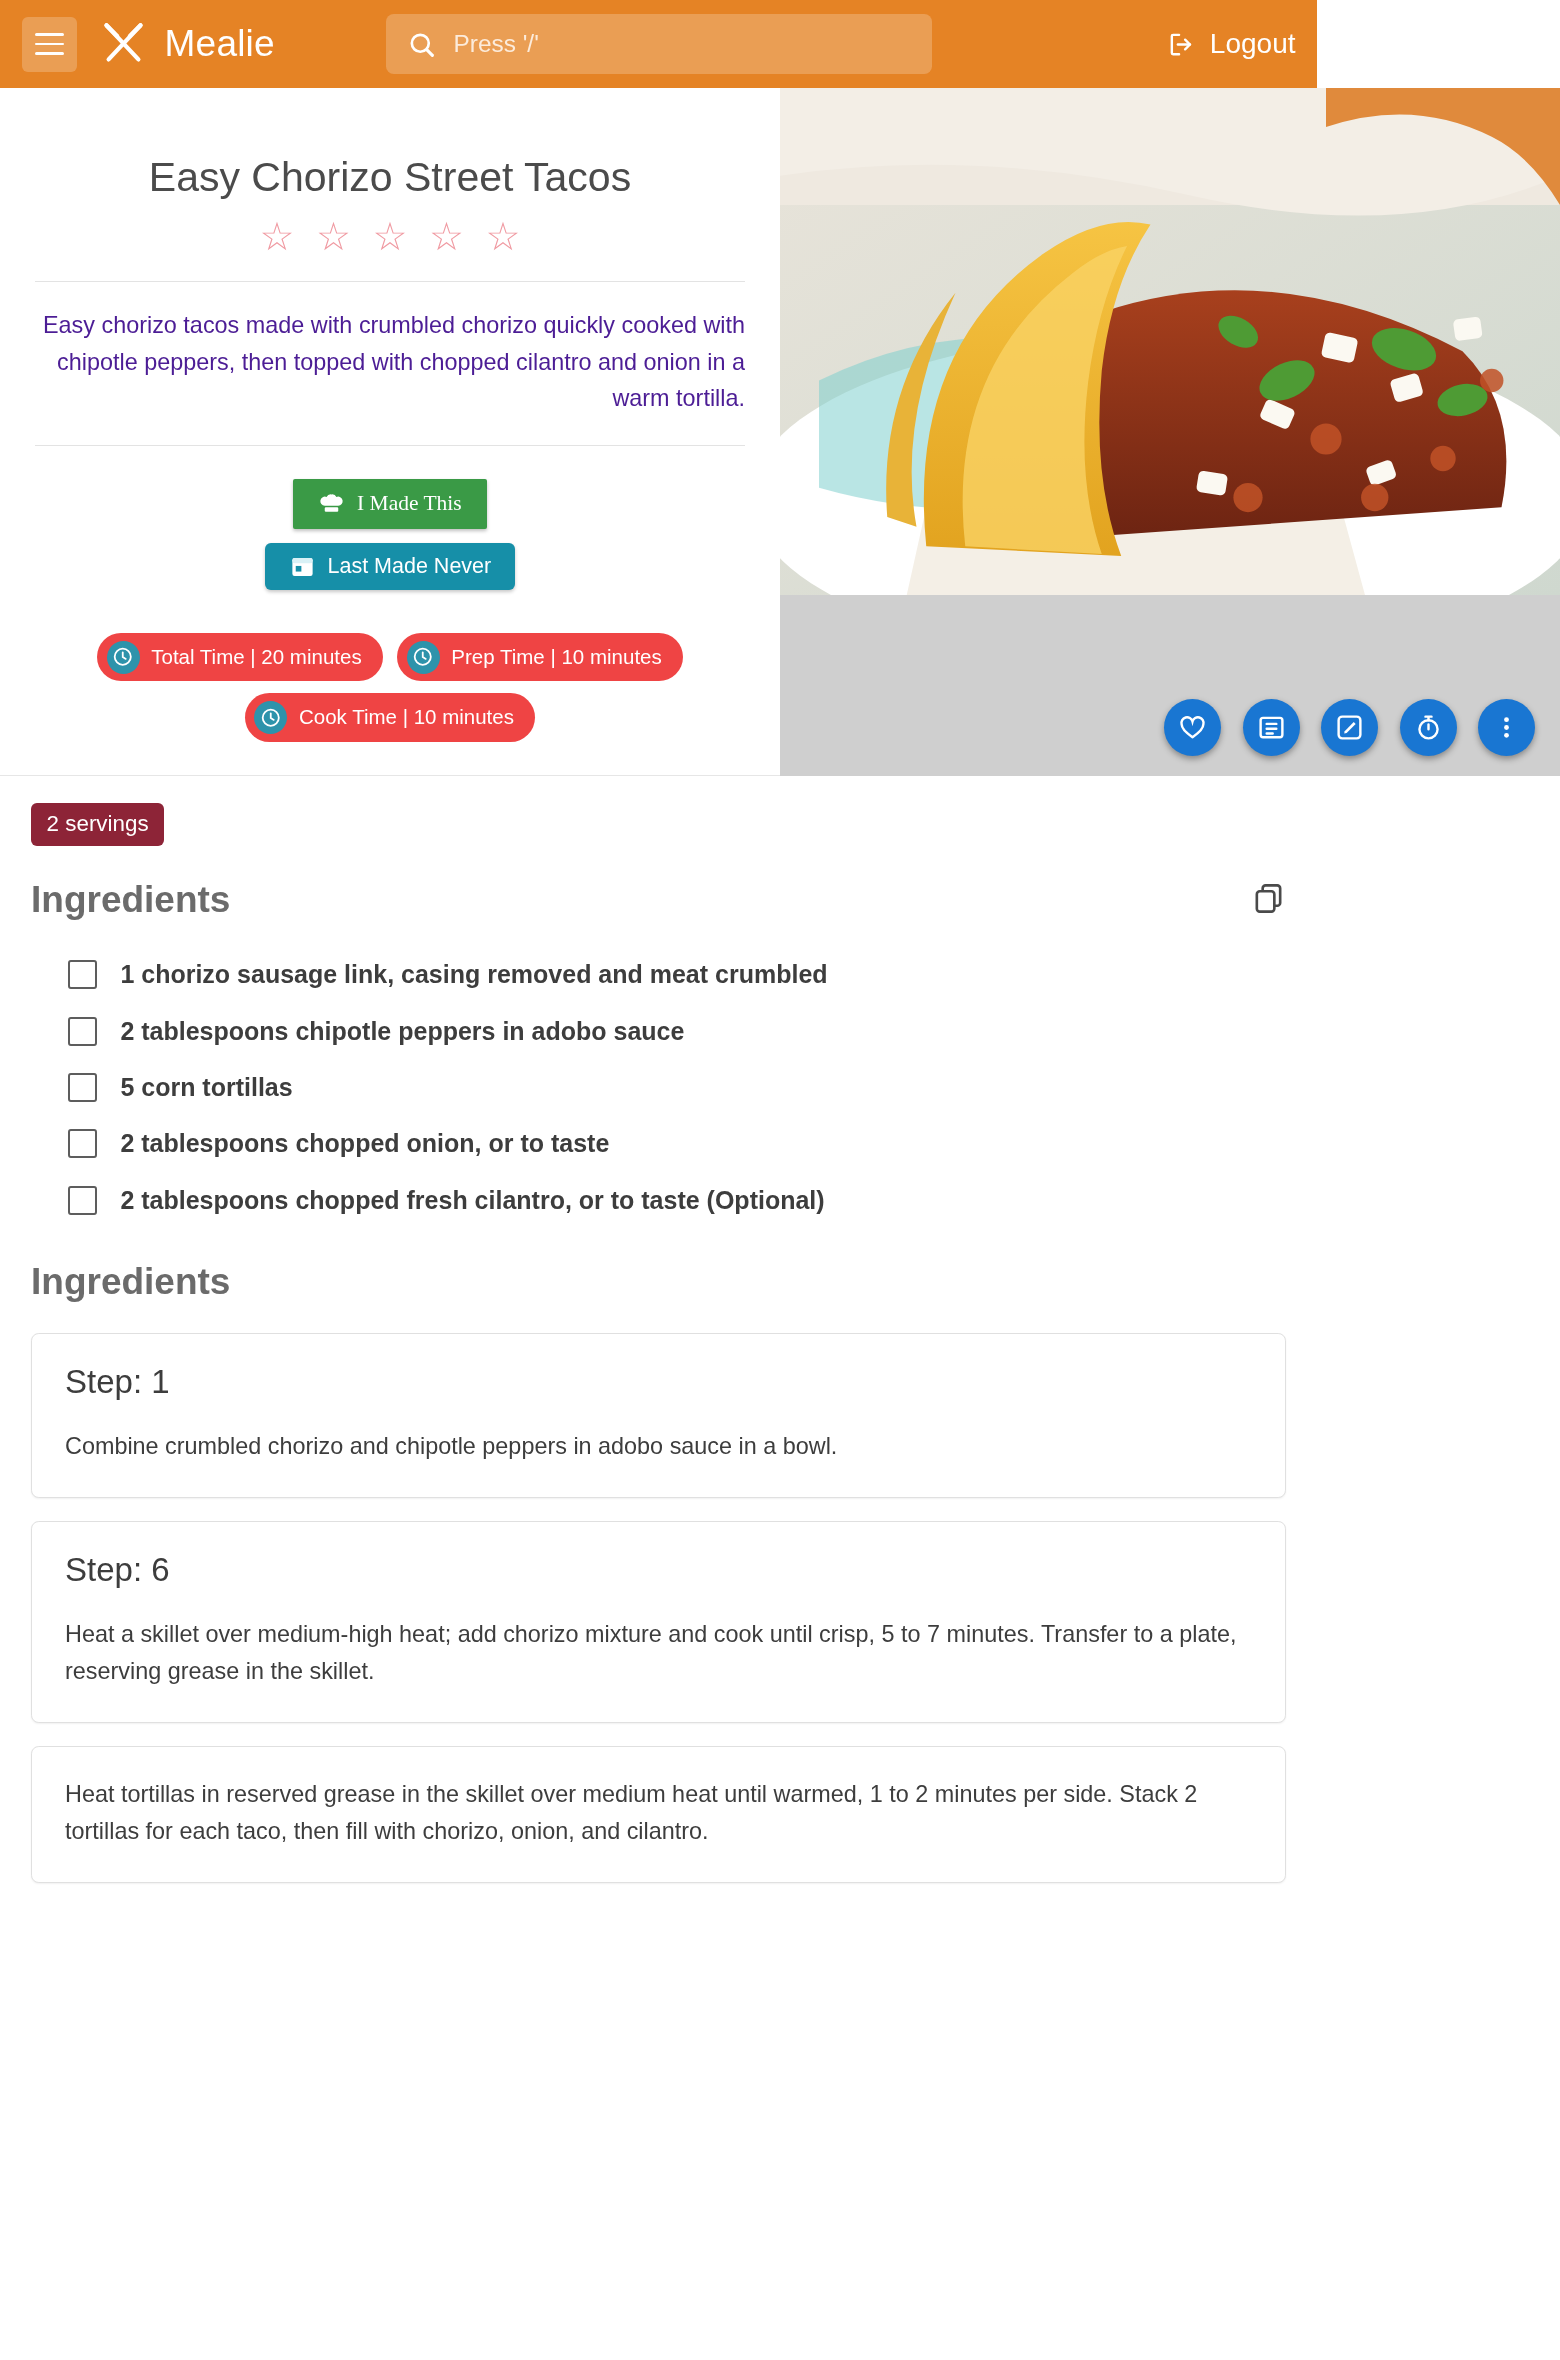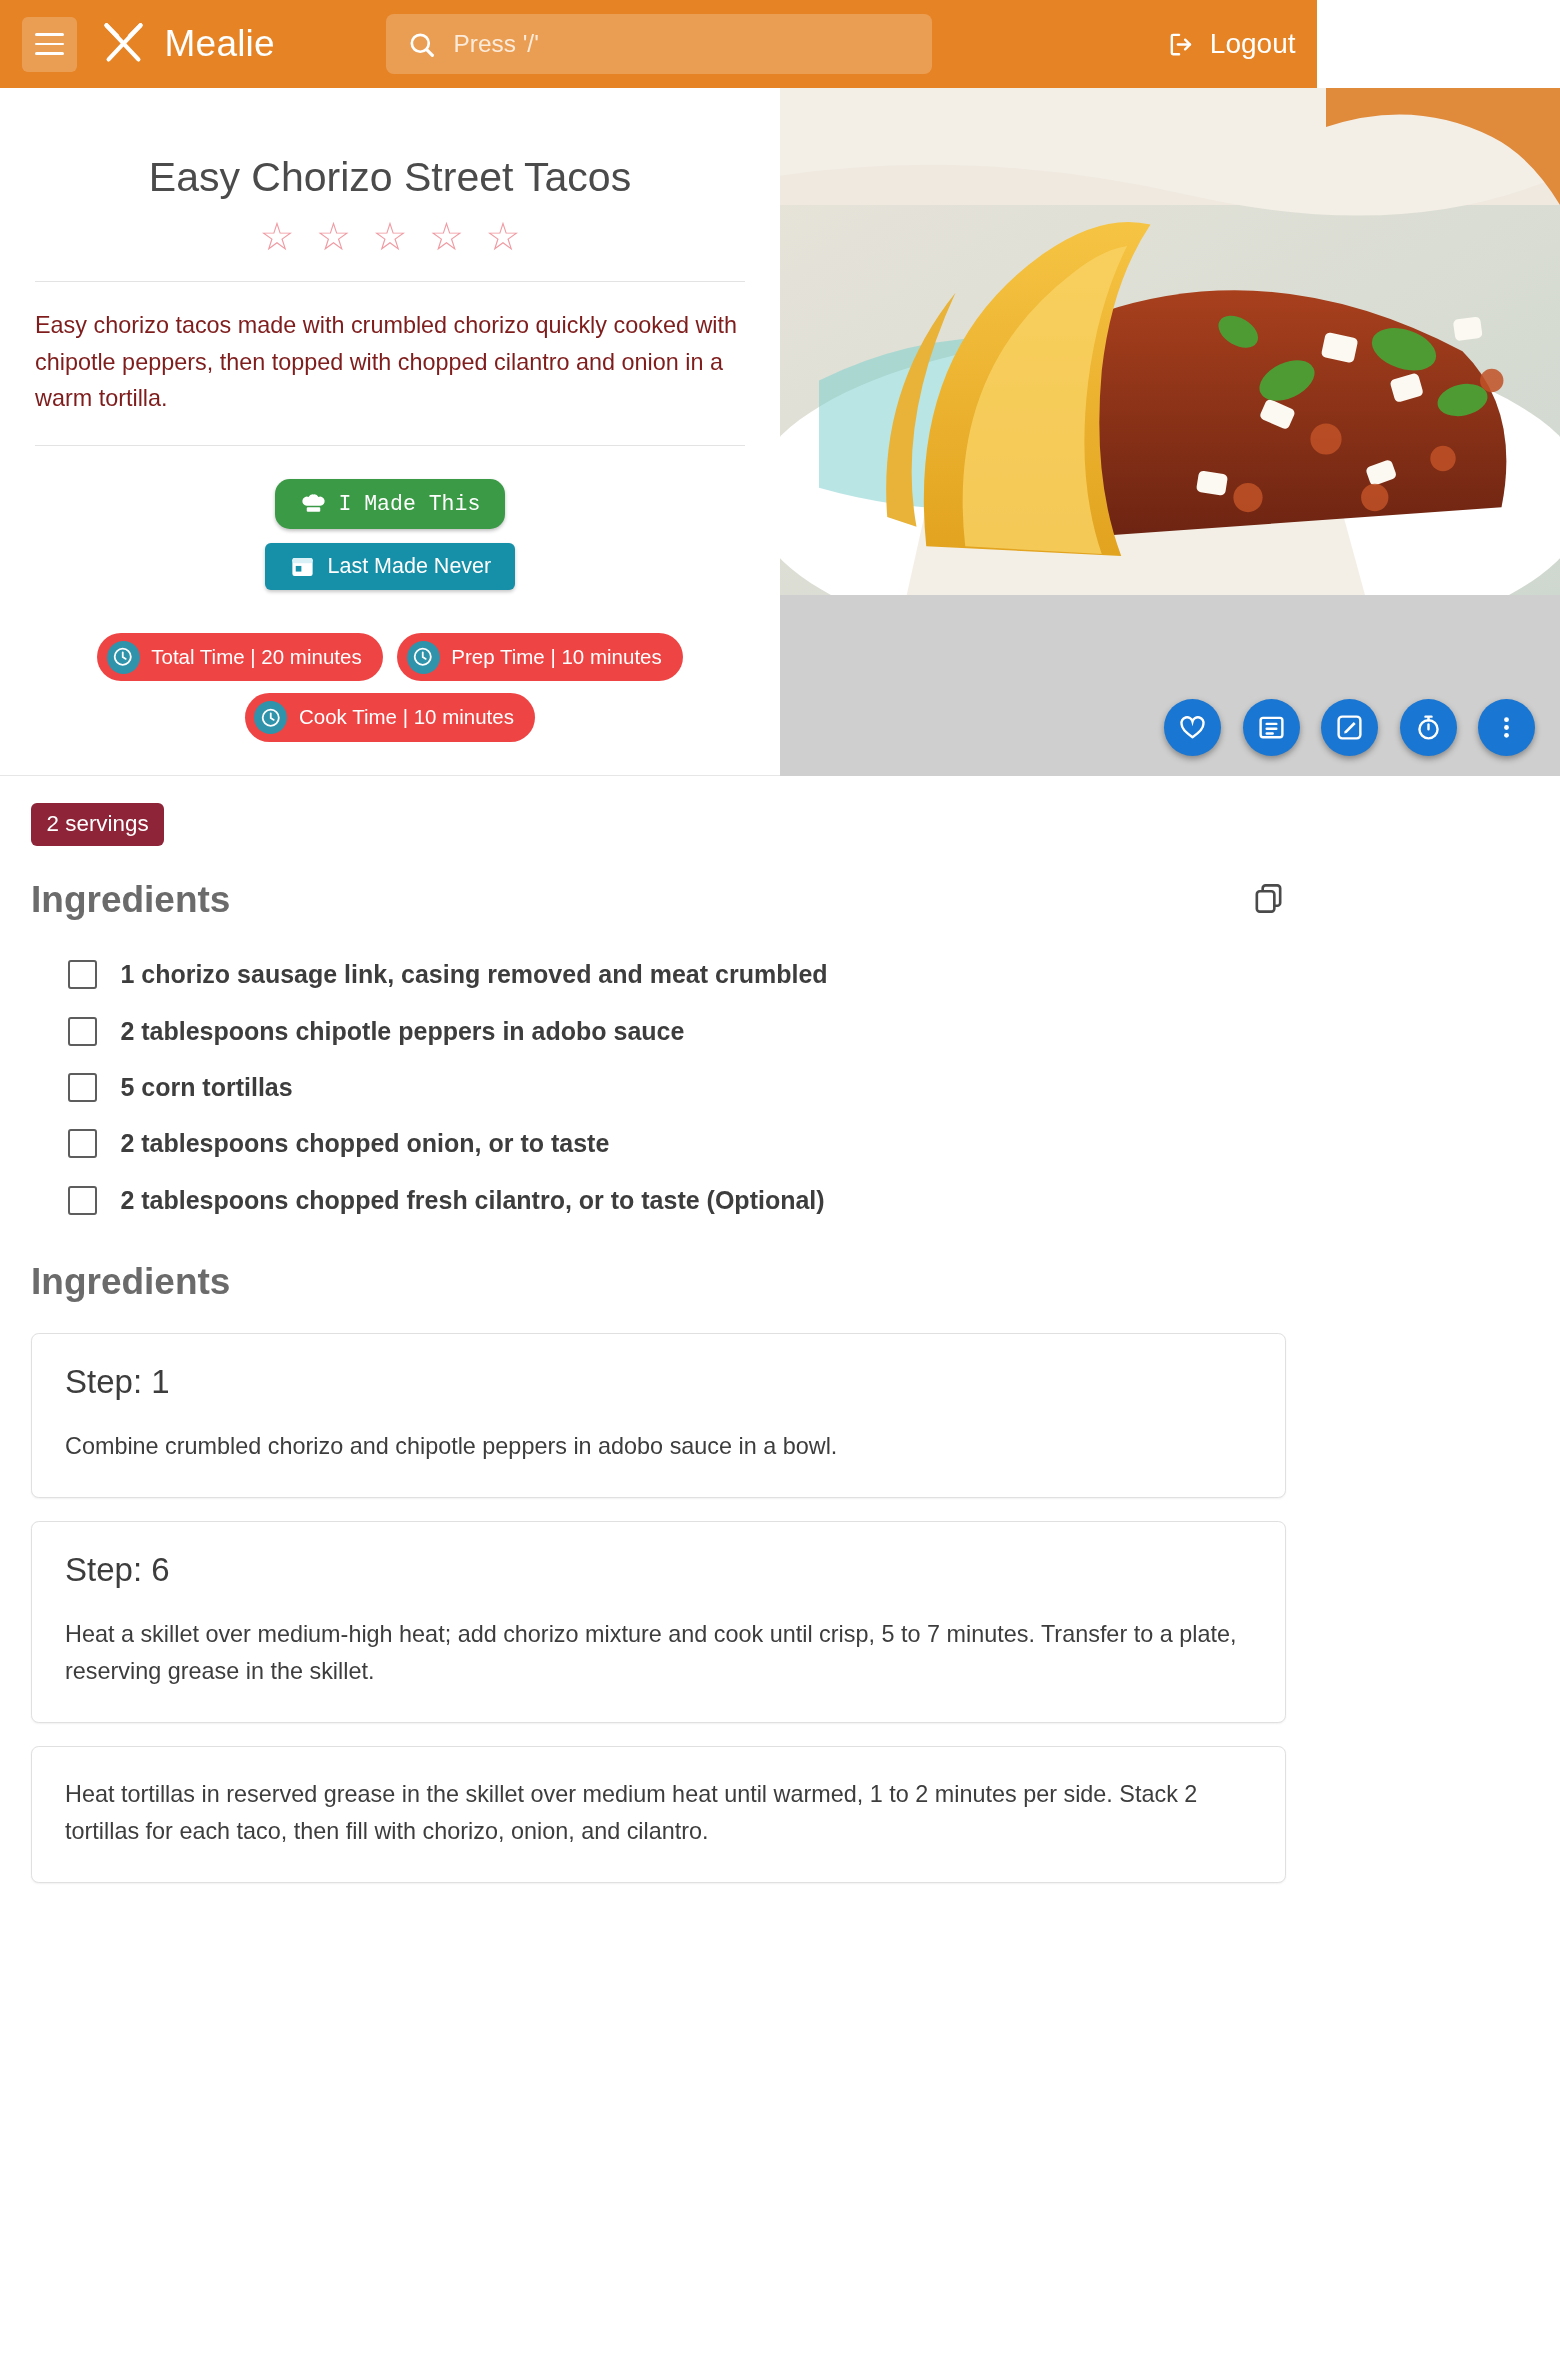--- a/index.html
+++ b/index.html
@@ -78,32 +78,33 @@
     font-size: 41px;
     font-weight: 400;
     color: #4b4b4b;
     margin: 21.5px 0 15.6px 0;
     line-height: 1.2;
   }
   .stars { display: flex; justify-content: center; gap: 21.5px; margin-bottom: 25px; }
   .star { font-size: 39px; color: #f09aa2; line-height: 1; }
   .divider { height: 1px; background: #e3e3e3; margin: 7.8px 0 25px 0; }
   .description {
-    font-size: 23.4px; line-height: 1.55; color: #7f1d1d;
+    font-size: 23.4px; line-height: 1.55; color: #4c1d95;
     margin: 0 0 29px 0;
+    text-align: right;
   }
   .divider2 { height: 1px; background: #e3e3e3; margin: 0 0 33px 0; }
 
   .btn-row { display: flex; flex-direction: column; align-items: center; gap: 13.7px; }
   .made-btn {
-    background: #3a9a46; color: #fff; border: 0; border-radius: 15px;
+    background: #3a9a46; color: #fff; border: 0; border-radius: 2px;
     padding: 11.7px 25px; font-size: 21.5px; font-weight: 500;
-    display: inline-flex; align-items: center; gap: 11.7px; cursor: pointer;
+    display: inline-flex; align-items: flex-start; gap: 11.7px; cursor: pointer;
     box-shadow: 0 2px 3.9px rgba(0,0,0,.25);
-    font-family: Liberation Mono, monospace;
+    font-family: Liberation Serif, serif;
   }
   .lastmade-btn {
     background: #168fa8; color: #fff; border: 0; border-radius: 5.9px;
     padding: 9.8px 23.4px; font-size: 21.5px; font-weight: 400;
     display: inline-flex; align-items: center; gap: 11.7px; cursor: pointer;
     box-shadow: 0 2px 3.9px rgba(0,0,0,.22);
     font-family: "Liberation Sans", sans-serif;
   }
   .chip-icon-sq { width: 27px; height: 27px; display:block; }
 

